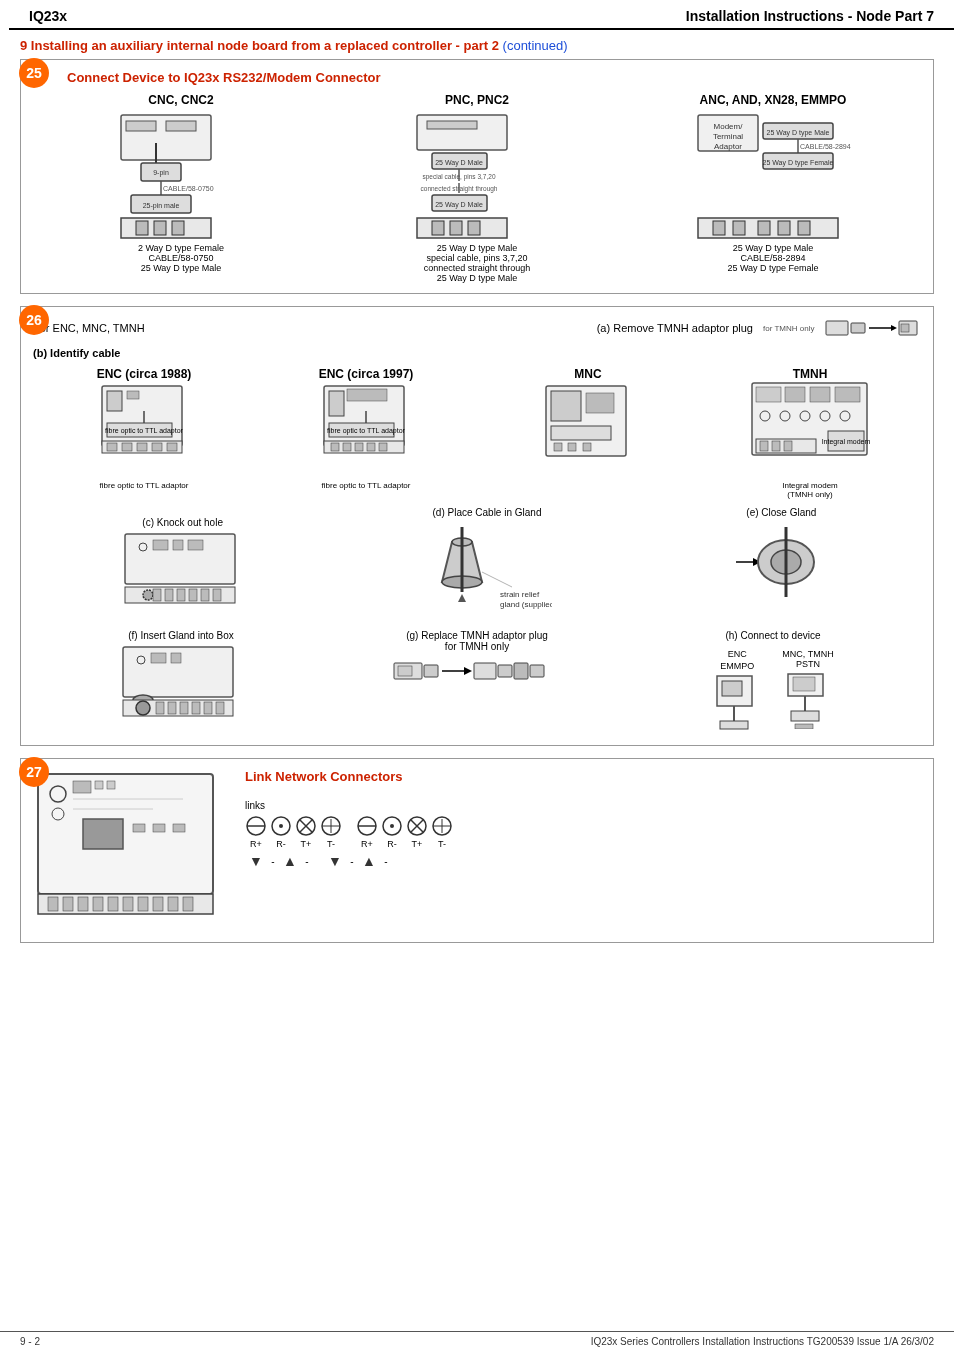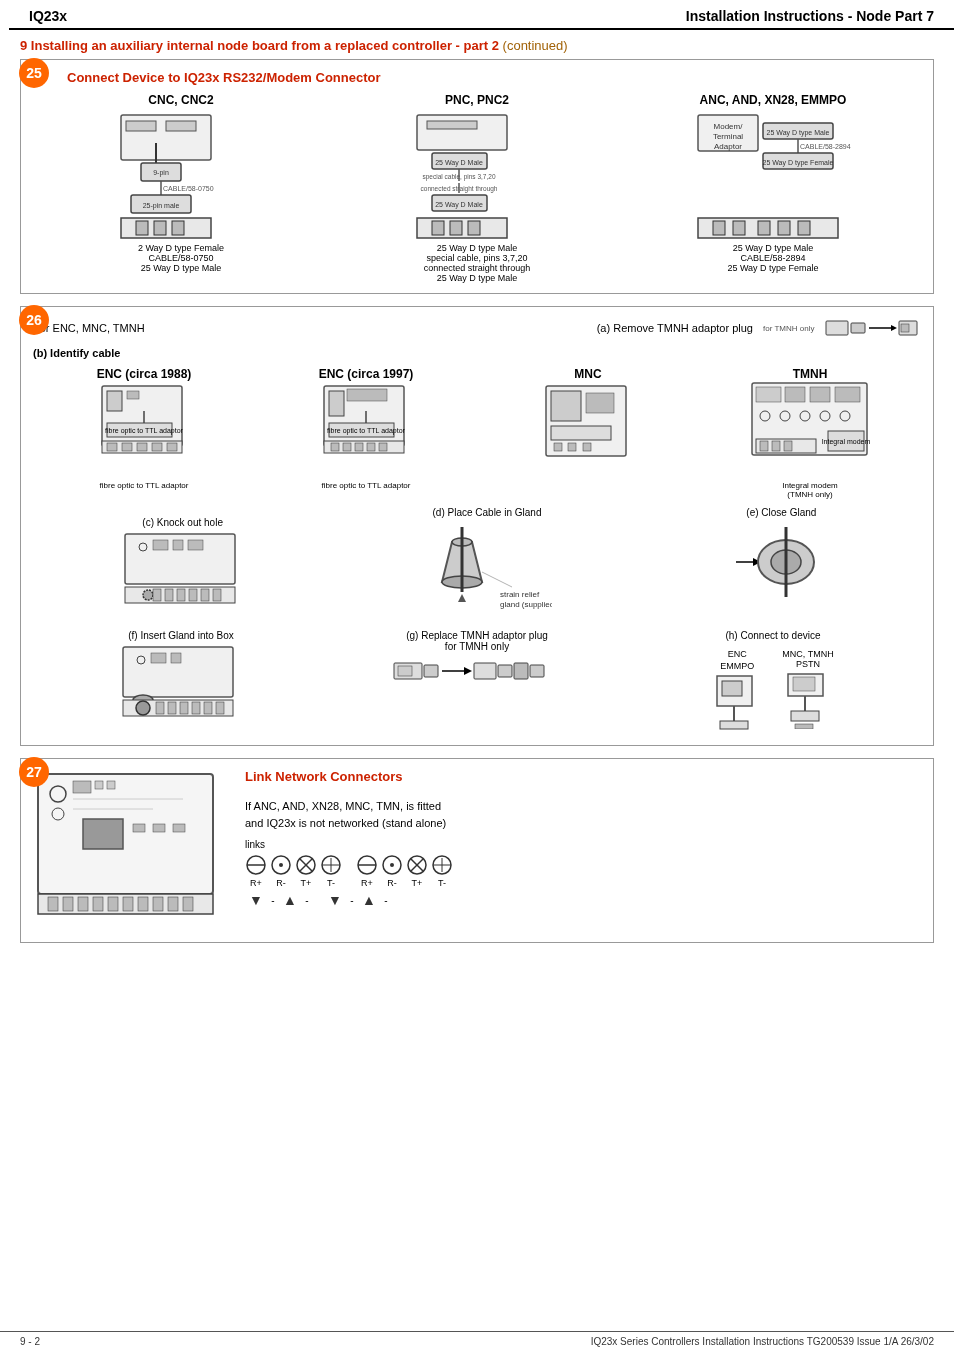--- a/index.html
+++ b/index.html
@@ -189,21 +189,21 @@
 
 <div class="page-container">
 
   <div class="page-header">
     <span class="header-left">IQ23x</span>
     <span class="header-right">Installation Instructions - Node Part 7</span>
   </div>
 
   <div class="section-title">
     <span>9 Installing an auxiliary internal node board from a replaced controller - part 2</span>
-    <span style="font-weight:normal; color:#a16207;">(continued)</span>
+    <span style="font-weight:normal; color:#1d4ed8;">(continued)</span>
   </div>
 
   <div class="main-content">
 
     <div class="instruction-box">
       <div class="step-circle">25</div>
       <div class="step-title">Connect Device to IQ23x RS232/Modem Connector</div>
 
       <div class="step25-cols">
 
@@ -566,23 +566,20 @@
             <rect x="120" y="128" width="10" height="14" fill="#bbb" stroke="#333" stroke-width="0.5"></rect>
             <rect x="135" y="128" width="10" height="14" fill="#bbb" stroke="#333" stroke-width="0.5"></rect>
             <rect x="150" y="128" width="10" height="14" fill="#bbb" stroke="#333" stroke-width="0.5"></rect>
           </svg>
         </div>
 
         <div style="flex:1;">
           <div style="display:flex; align-items:flex-start; gap:8px; margin-bottom:6px;">
             <div class="step-title" style="margin-left:0; font-size:13px;">Link Network Connectors</div>
           </div>
-          <div style="font-size:11px; line-height:1.5;">
-            If ANC, AND, XN28, MNC, TMN, is fitted<br>and IQ23x is not networked (stand alone)
-          </div>
           <div style="margin-top:8px; font-size:10px;">links</div>
 
           <div style="display:flex; align-items:center; gap:3px; margin-top:4px;">
 
             <svg width="22" height="22" viewBox="0 0 22 22">
               <circle cx="11" cy="11" r="9" fill="none" stroke="#333" stroke-width="1.5"></circle>
               <line x1="2" y1="11" x2="20" y2="11" stroke="#333" stroke-width="1.5"></line>
             </svg>
 
             <svg width="22" height="22" viewBox="0 0 22 22">

